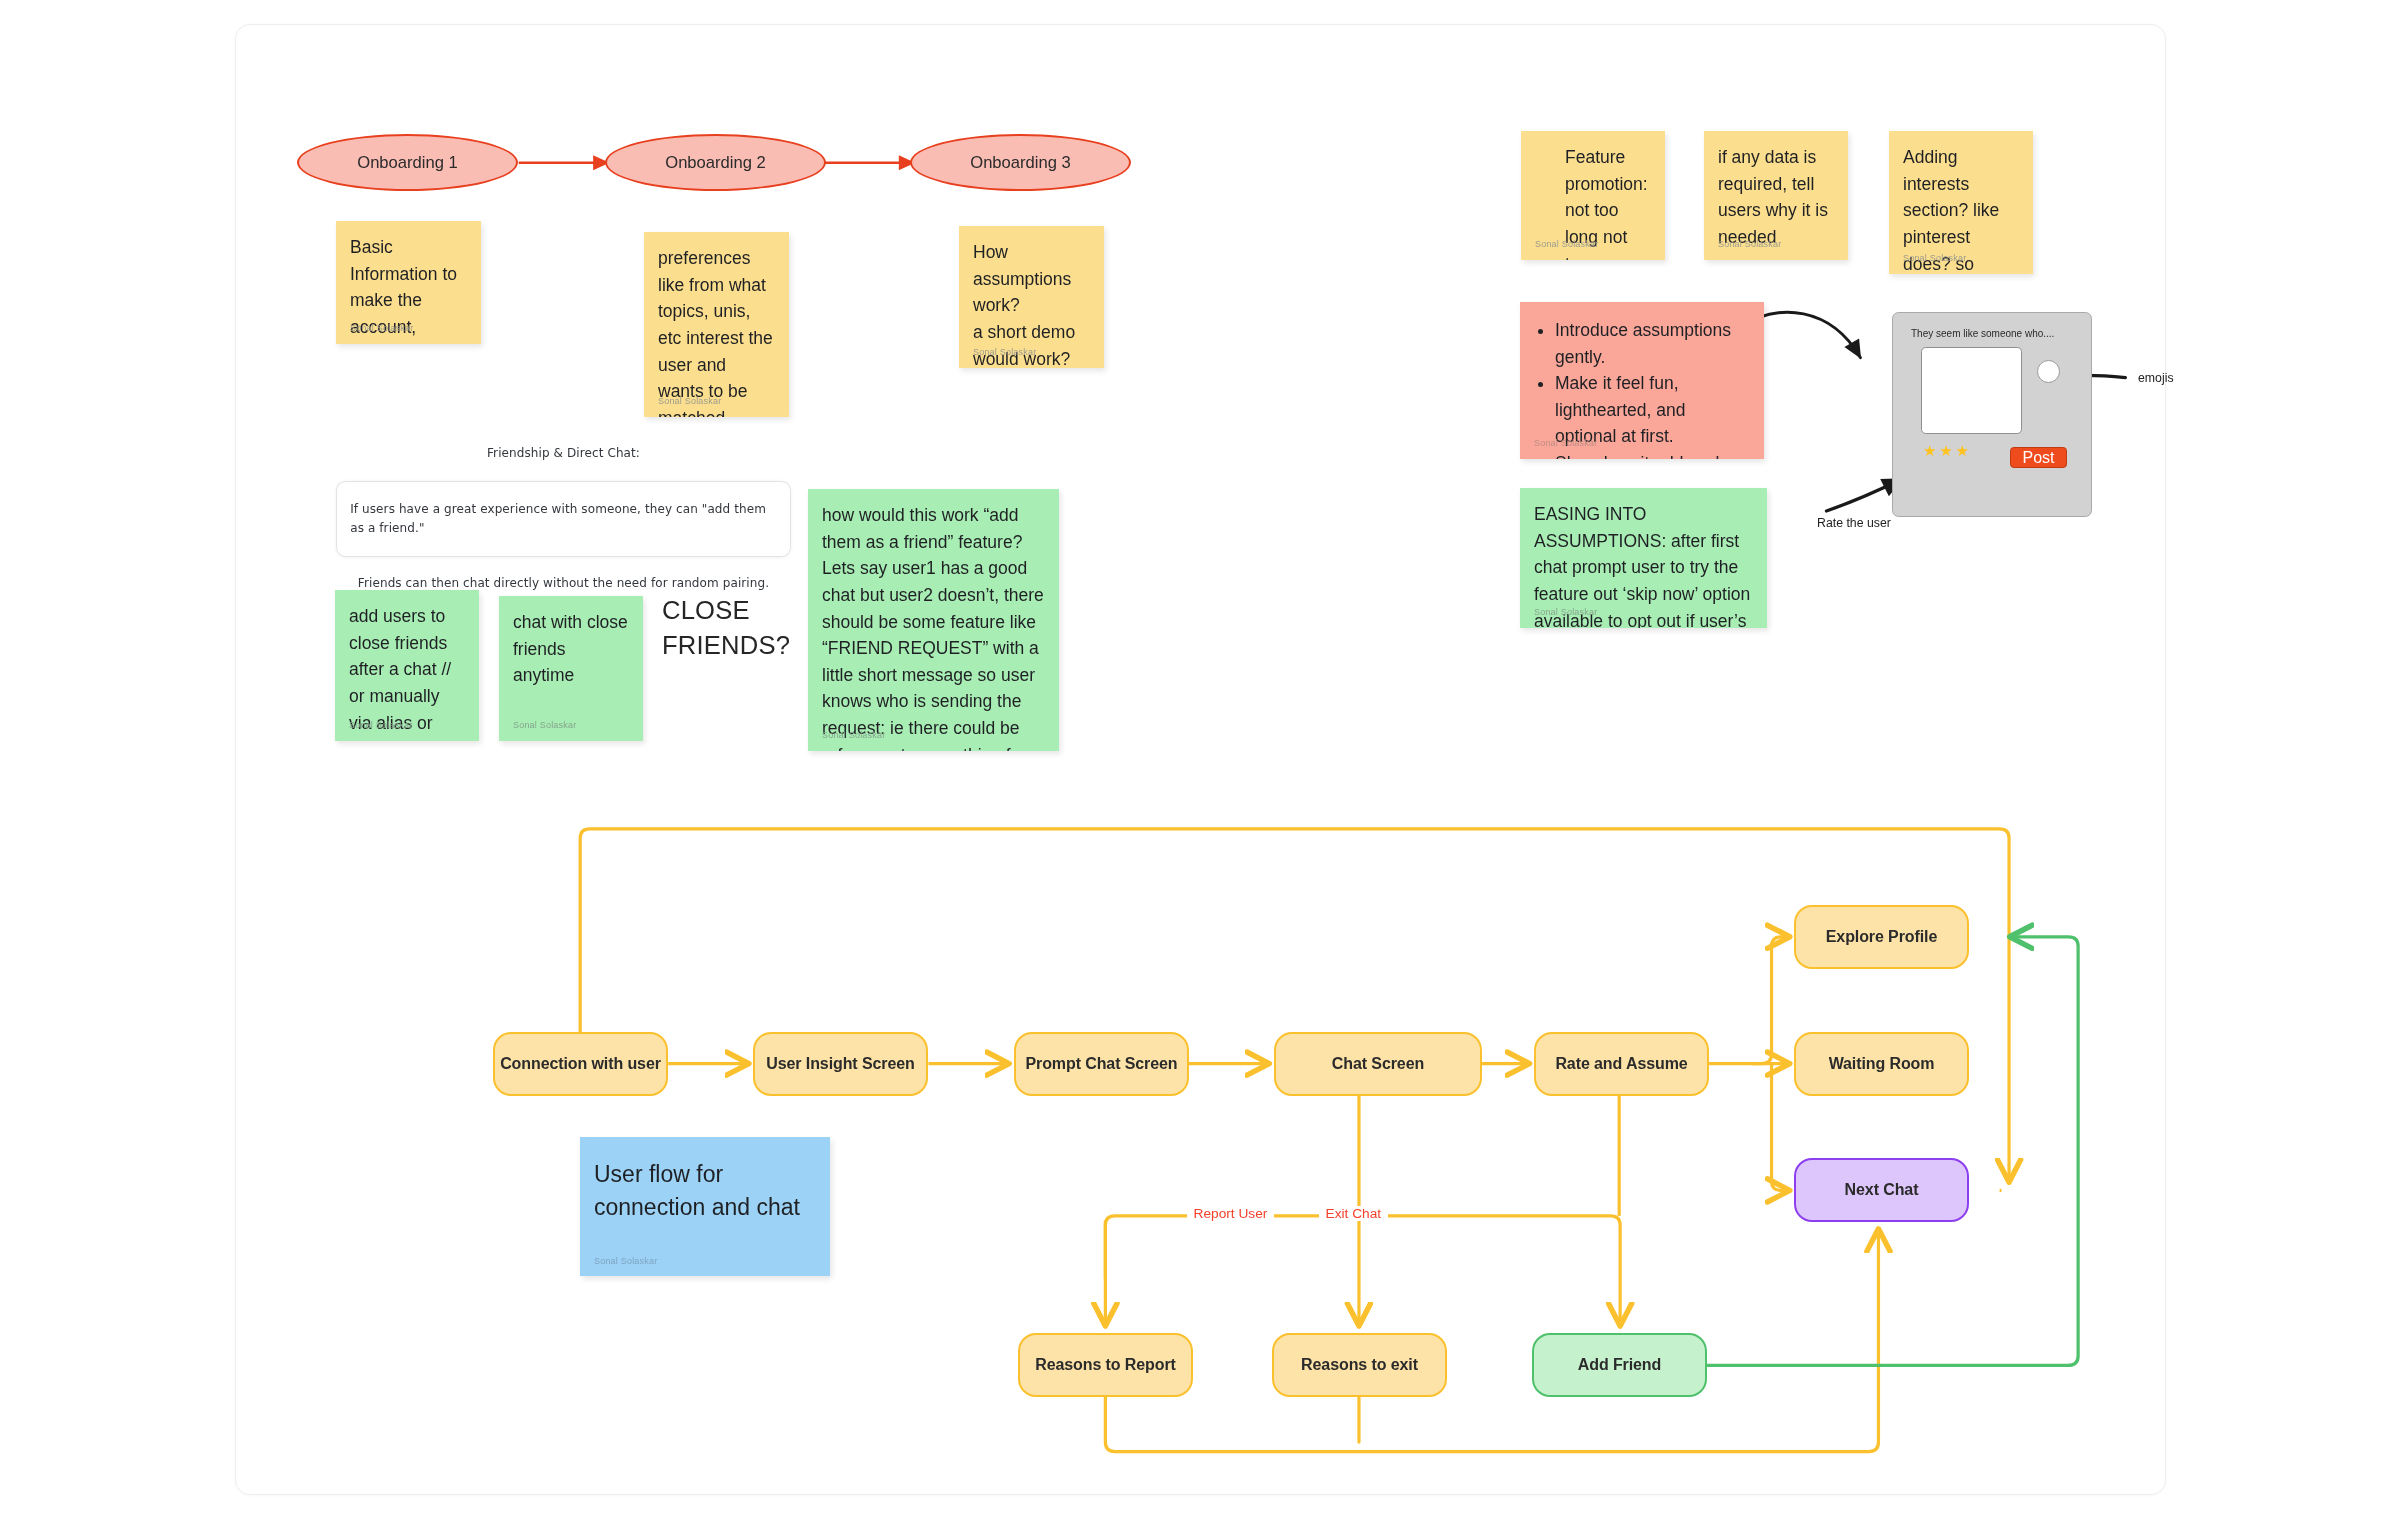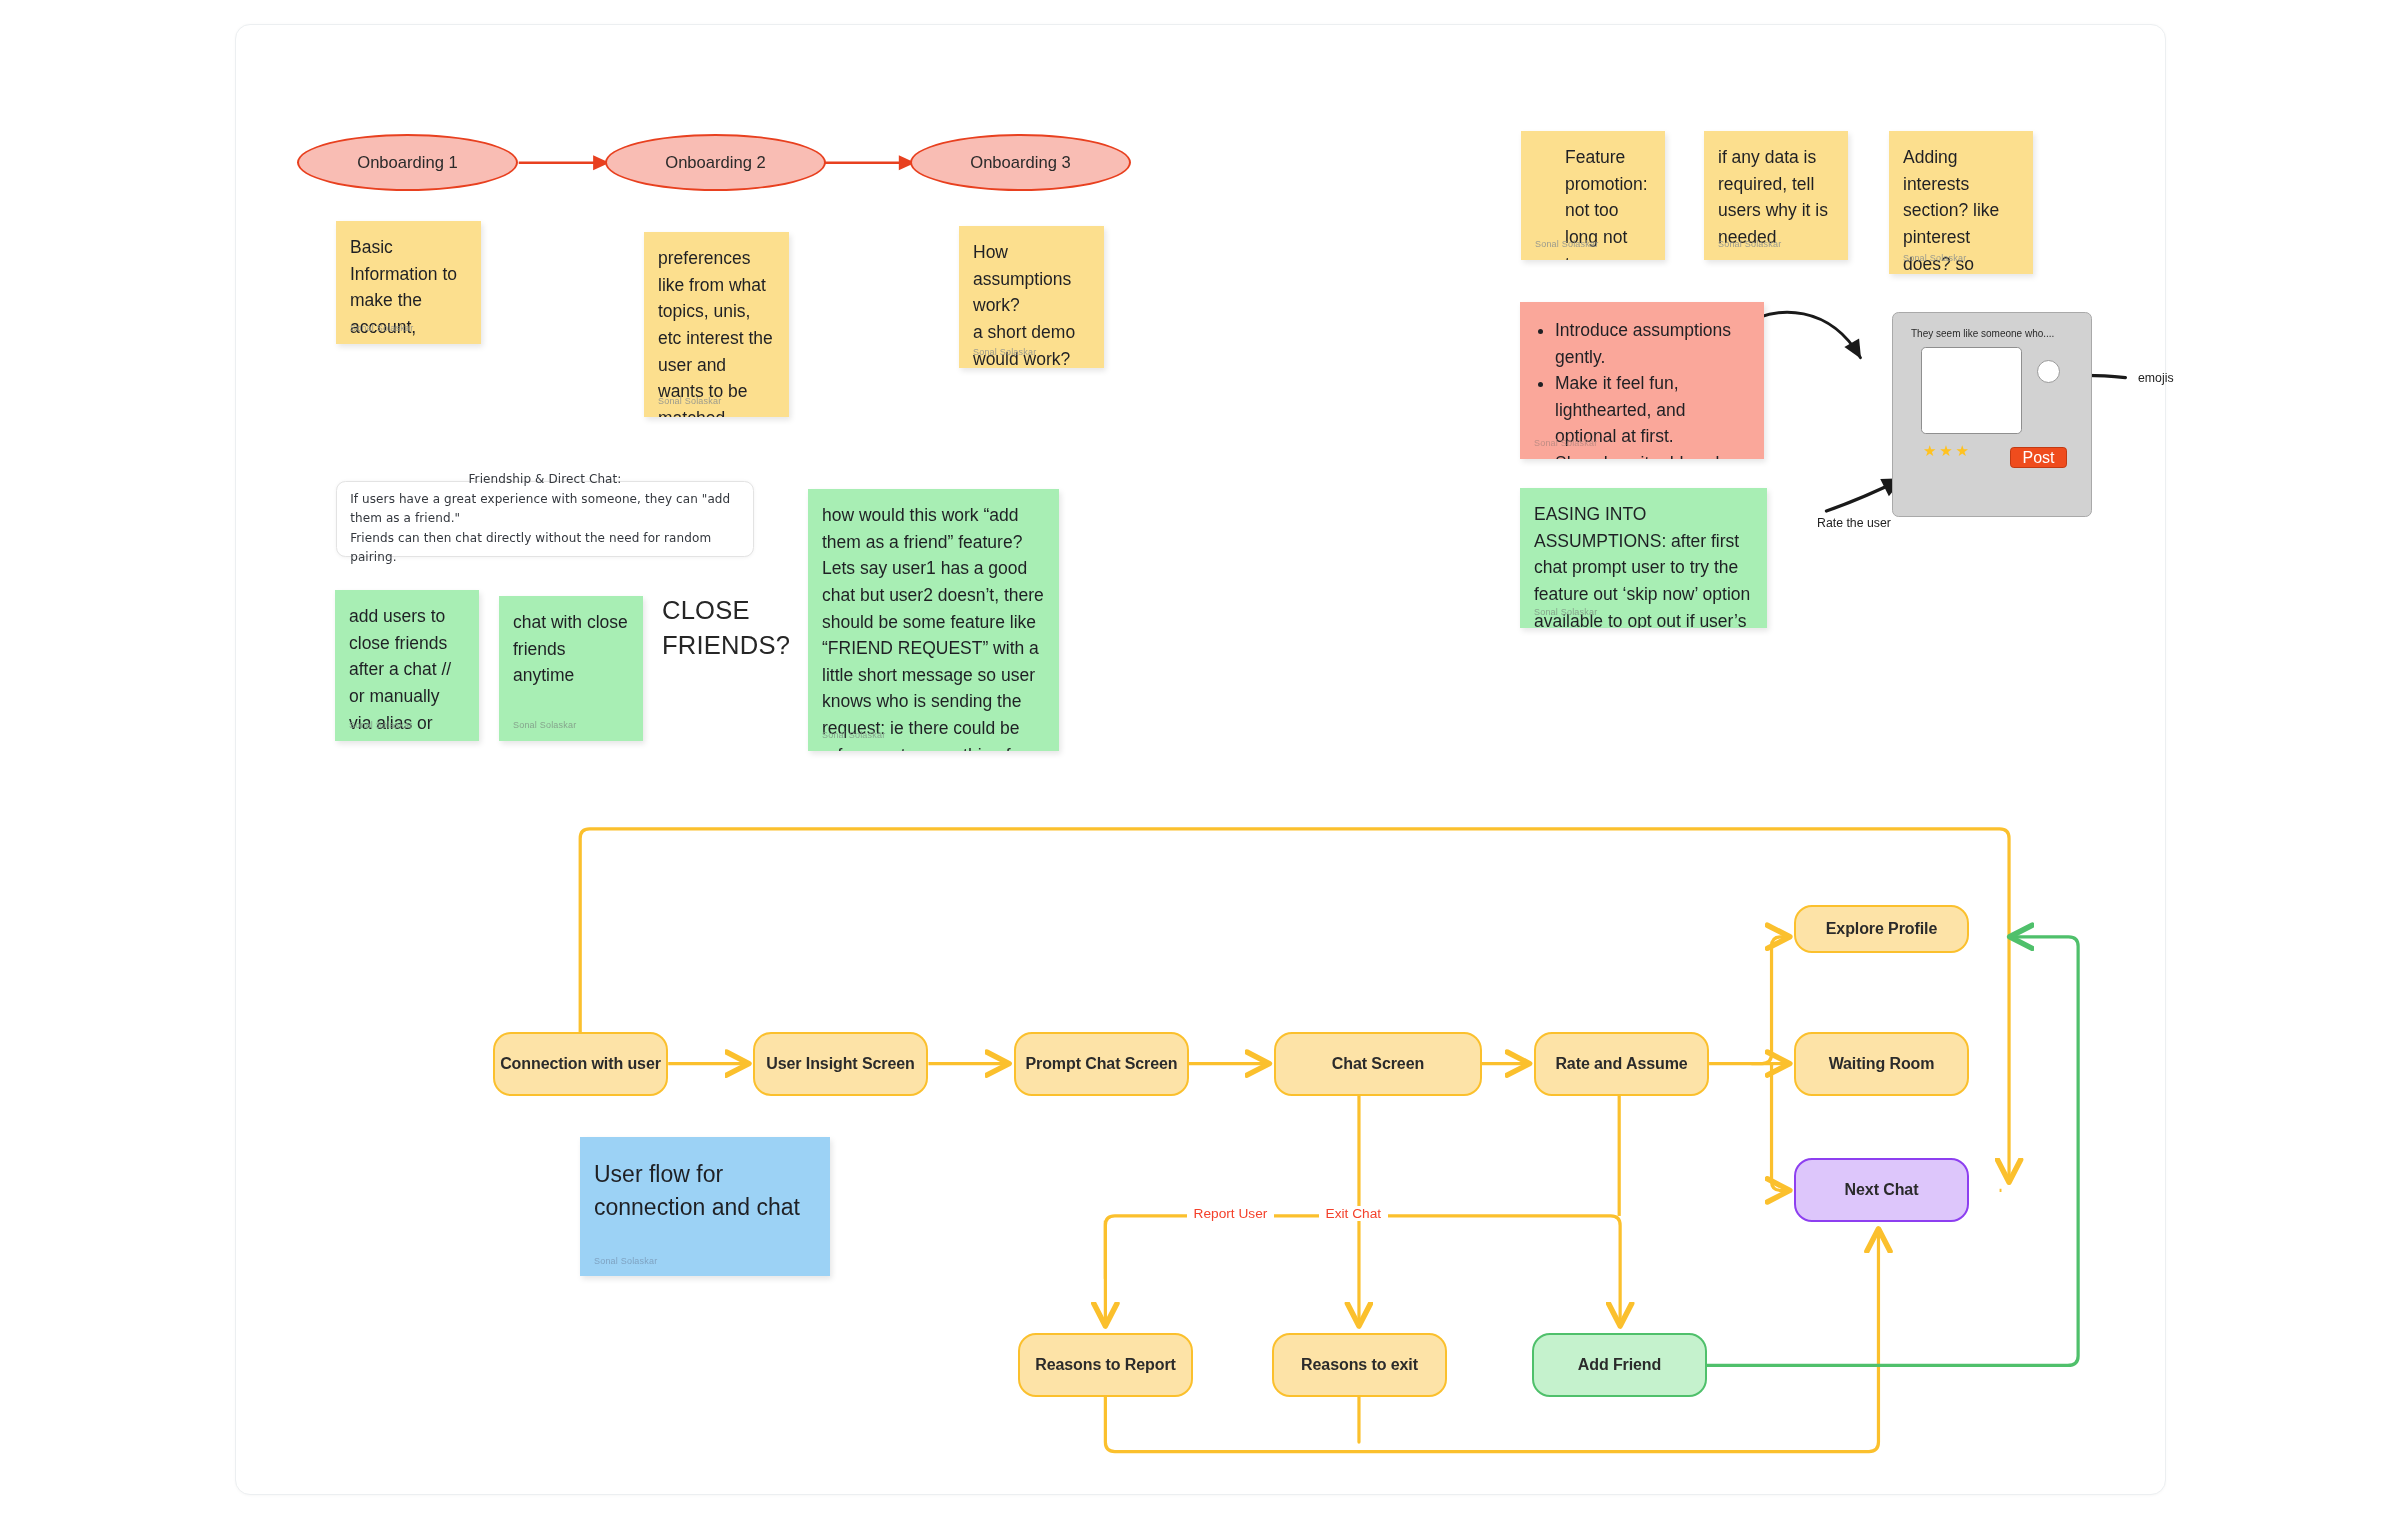--- a/index.html
+++ b/index.html
@@ -212,21 +212,21 @@
   <div class="mock">
     <div class="mock-title">They seem like someone who....</div>
     <div class="mock-field"></div>
     <div class="mock-circle"></div>
     <div class="mock-stars">★★★</div>
     <div class="mock-post">Post</div>
   </div>
   <div class="plain-label tiny-label" style="left:2138px;top:371px;">emojis</div>
   <div class="plain-label tiny-label" style="left:1817px;top:516px;">Rate the user</div>
 
-  <div class="fr-box" style="left:336px;top:481px;width:418px;height:76px;">
+  <div class="fr-box" style="left:336px;top:481px;width:455px;height:76px;gap:36px;">
     <div>Friendship &amp; Direct Chat:</div>
     <div>If users have a great experience with someone, they can "add them as a friend."</div>
     <div>Friends can then chat directly without the need for random pairing.</div>
   </div>
 
   <div class="note note-green green" style="left:335px;top:590px;width:144px;height:151px;">
     <div style="white-space:pre-line">add users to close friends after a chat // or manually via alias or userid/name</div>
     <div class="author">Sonal Solaskar</div>
   </div>
   <div class="note note-green green" style="left:499px;top:596px;width:144px;height:145px;">
@@ -259,21 +259,21 @@
   <div class="node yellow" style="left:1014px;top:1032px;width:175px;height:64px;">
     <span>Prompt Chat Screen</span>
   </div>
   <div class="node yellow" style="left:1274px;top:1032px;width:208px;height:64px;">
     <span>Chat Screen</span>
   </div>
   <div class="node yellow" style="left:1534px;top:1032px;width:175px;height:64px;">
     <span>Rate and Assume</span>
   </div>
 
-  <div class="node yellow" style="left:1794px;top:905px;width:175px;height:48px;">
+  <div class="node yellow" style="left:1794px;top:905px;width:175px;height:64px;">
     <span>Explore Profile</span>
   </div>
   <div class="node yellow" style="left:1794px;top:1032px;width:175px;height:64px;">
     <span>Waiting Room</span>
   </div>
   <div class="node purple" style="left:1794px;top:1158px;width:175px;height:64px;">
     <span>Next Chat</span>
   </div>
 
   <div class="node yellow" style="left:1018px;top:1333px;width:175px;height:64px;">

